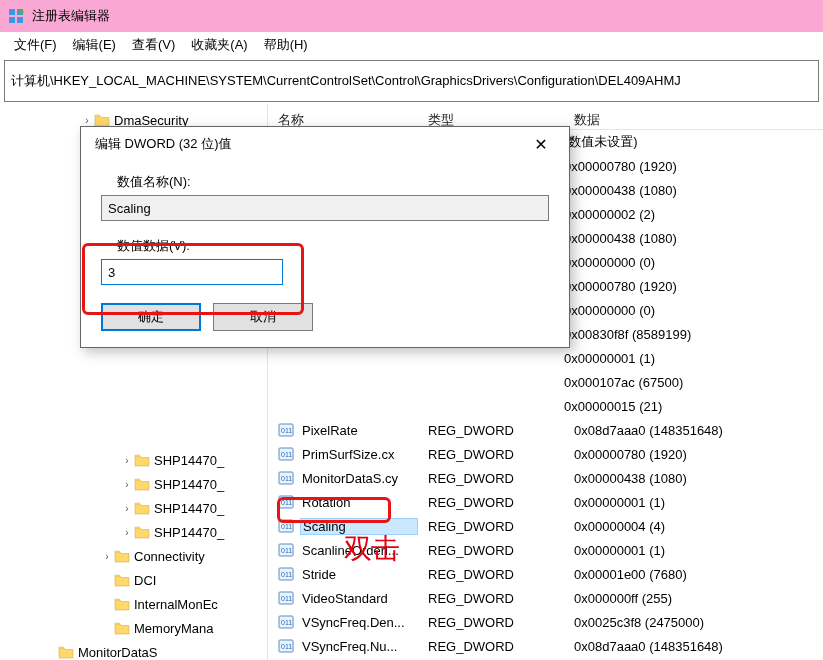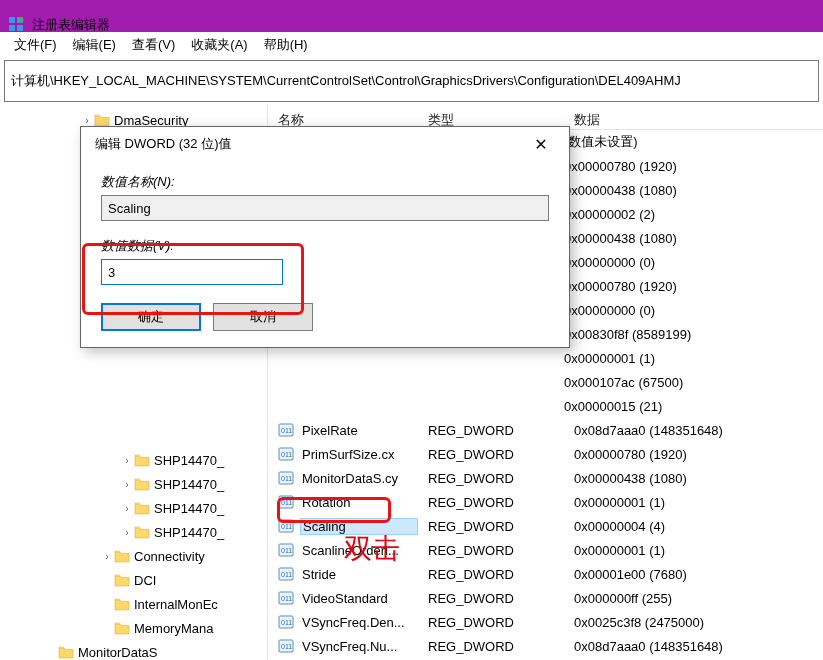--- a/index.html
+++ b/index.html
@@ -10,22 +10,23 @@
     background: #ffffff;
     color: #000;
     overflow: hidden;
     width: 823px;
     height: 660px;
     position: relative;
   }
   .titlebar {
     height: 30px;
     display: flex;
+    align-items: center;
     padding: 16px 8px;
-    background: #a21caf;
+    background: #f9a8d4;
   }
   .titlebar .app-icon {
     width: 16px;
     height: 16px;
     margin-right: 8px;
   }
   .menubar {
     height: 26px;
     display: flex;
     align-items: center;
@@ -138,22 +139,21 @@
   .dialog-titlebar .close {
     width: 40px;
     text-align: center;
     font-size: 16px;
     cursor: default;
   }
   .dialog-body {
     padding: 6px 20px 16px 20px;
   }
   .dlg-label {
-    margin: 6px 0 4px 0;
-    font-style: italic;
+    margin: 6px 0 4px 16px;
   }
   .dlg-ro-input {
     border: 1px solid #7a7a7a;
     background: #f0f0f0;
     padding: 4px 6px;
     width: 100%;
     height: 26px;
     line-height: 18px;
   }
   .dlg-row {

